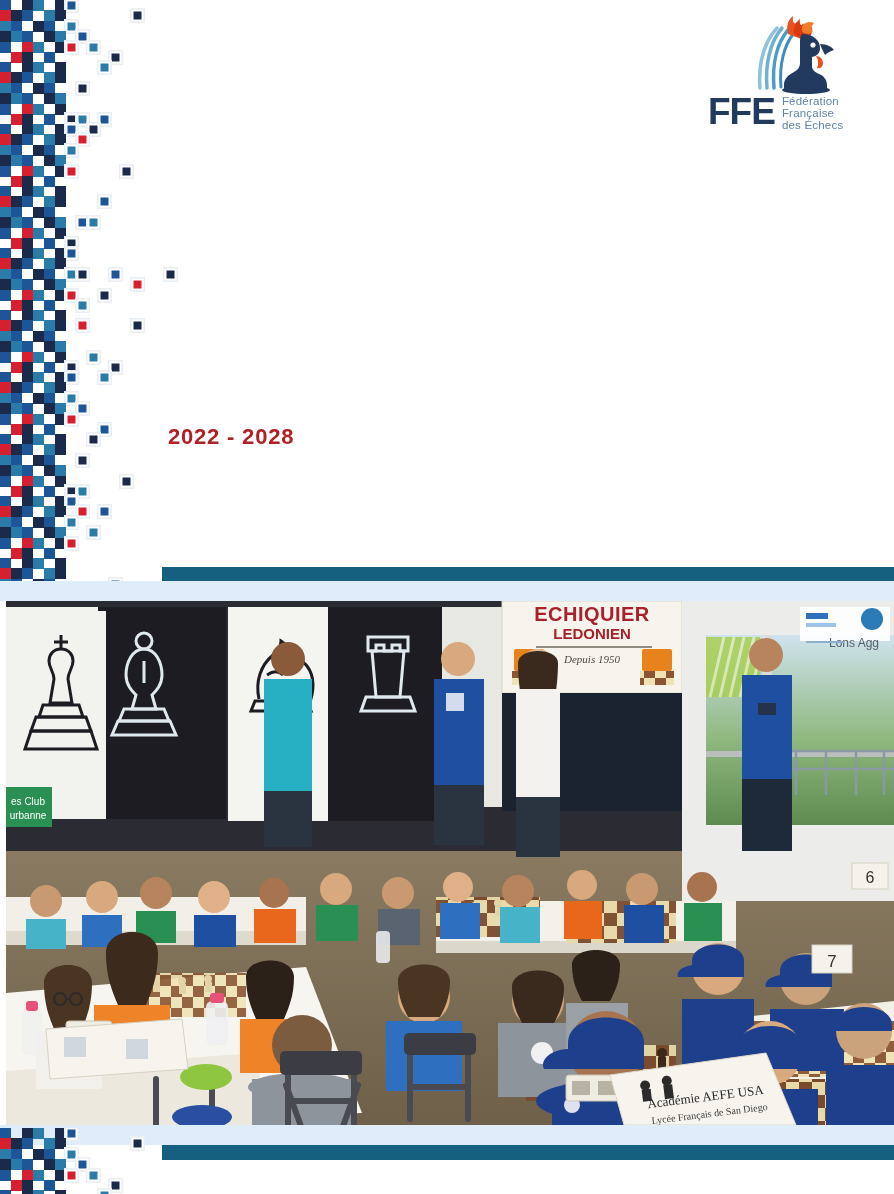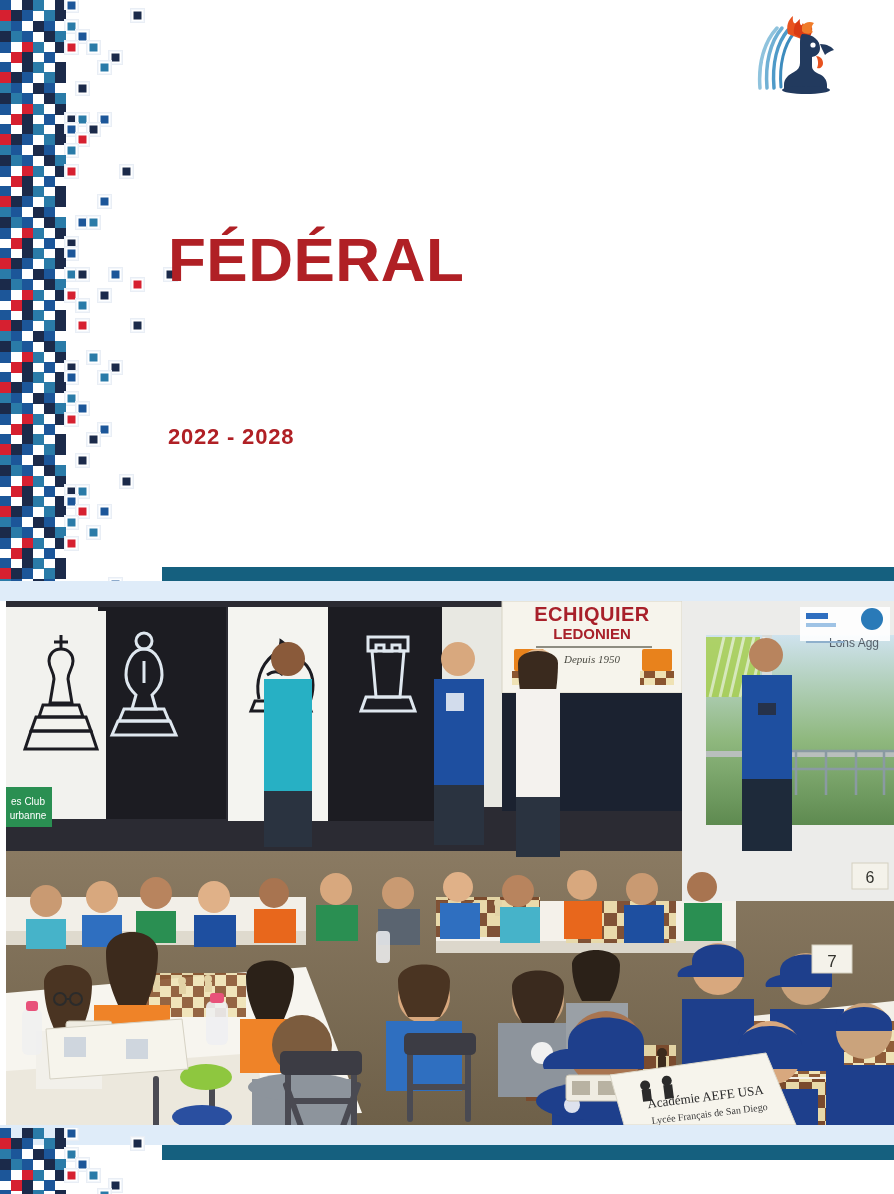--- a/index.html
+++ b/index.html
@@ -459,24 +459,31 @@
 
         <path d="M76 30 C83 30 88 33 90 36 C86 37 83 39 81 41 C79 37 77 33 76 30 Z" fill="#223a5e"></path>
 
         <circle cx="69" cy="31" r="2.6" fill="#ffffff"></circle>
 
         <path d="M72 42 C76 42 79 45 79 49 C79 53 76 55 73 54 C75 50 74 45 72 42 Z" fill="#e8521f"></path>
 
         <ellipse cx="62" cy="76" rx="24" ry="4" fill="#223a5e"></ellipse>
       </svg>
     </div>
+    <div class="logo-wordmark">
+      <div class="ffe-letters">FFE</div>
+      <div class="ffe-sub">
+        <div>Fédération</div>
+        <div>Française</div>
+        <div>des Échecs</div>
+      </div>
+    </div>
   </div>
 
   <div class="title">
-    <span class="line2">FÉDÉRAL</span>
   </div>
   <div class="subtitle">2022 - 2028</div>
 
   <div class="teal-bar bar-top"></div>
   <div class="light-strip strip-top"></div>
 
   <div class="photo">
     <svg viewBox="0 0 888 524" width="888" height="524" xmlns="http://www.w3.org/2000/svg">
       <defs>
         <linearGradient id="floorG" x1="0" y1="0" x2="0" y2="1">

